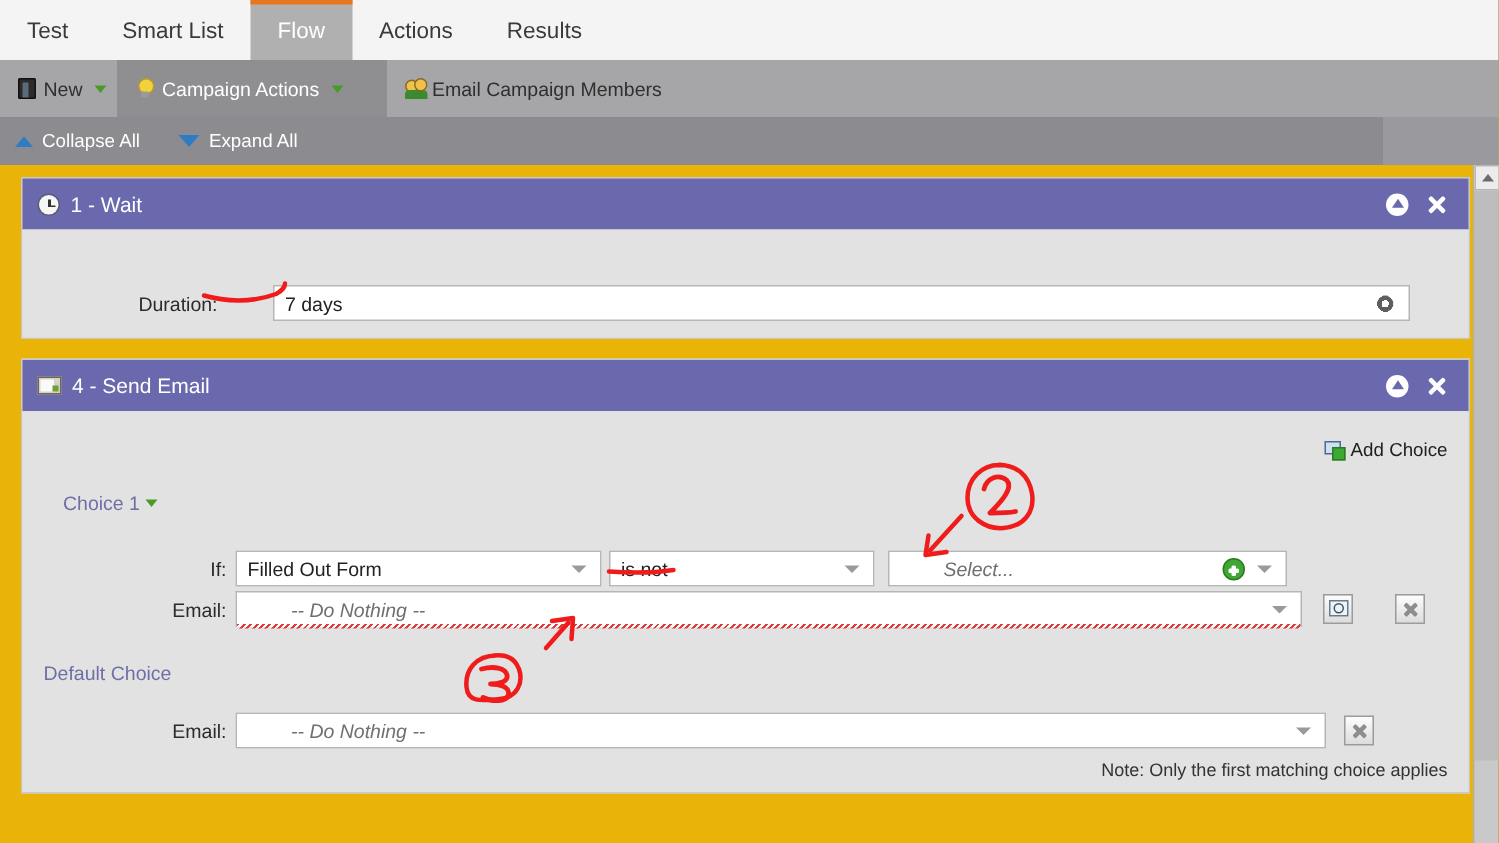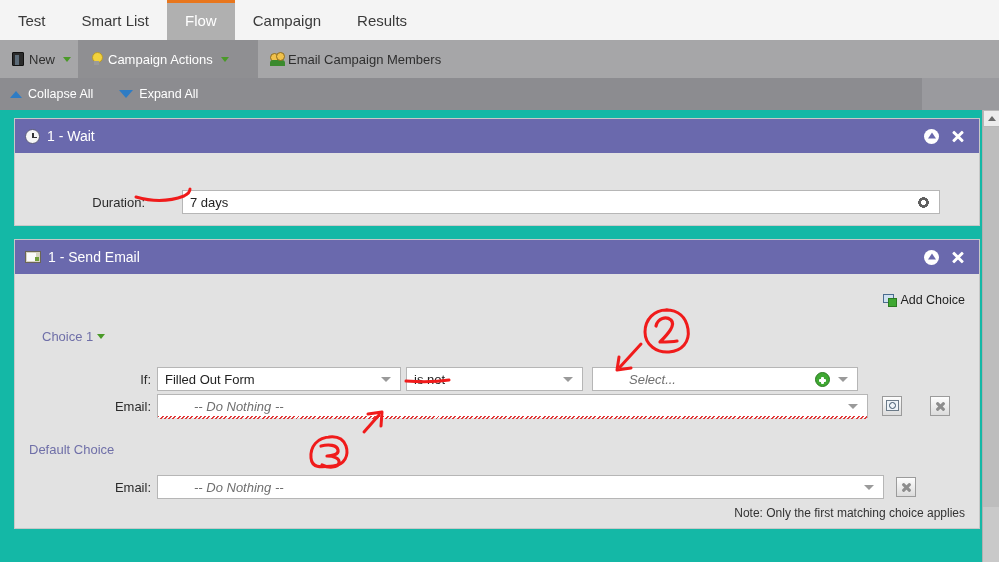--- a/index.html
+++ b/index.html
@@ -82,21 +82,21 @@
     font-size: 12.5px; color: #ffffff; cursor: default;
   }
   .tri-up { width:0;height:0;border-left:6px solid transparent;border-right:6px solid transparent;
             border-bottom:7px solid #2e7cc4; }
   .tri-down { width:0;height:0;border-left:7px solid transparent;border-right:7px solid transparent;
             border-top:8px solid #2e7cc4; }
 
   
   .canvas {
     position: absolute; left: 0; top: 110px; width: 999px; height: 452px;
-    background: #14b8a6;
+    background: #eab308;
   }
 
   .panel {
     position: absolute; left: 14px; width: 966px;
     background: #e2e2e2;
     border: 1px solid #c8c8c8;
   }
   .panel-hd {
     height: 34px; background: #6a69ad;
     display: flex; align-items: center; padding: 0 8px 0 10px;
@@ -249,21 +249,21 @@
 </style>
 </head>
 <body>
 
 <div class="app">
 
   <div class="tabbar">
     <div class="tab">Test</div>
     <div class="tab">Smart List</div>
     <div class="tab active">Flow</div>
-    <div class="tab">Campaign</div>
+    <div class="tab">Actions</div>
     <div class="tab">Results</div>
   </div>
 
   <div class="actionbar">
     <div class="act" style="width:78px;">
       <span class="ic ic-new"></span>
       <span>New</span>
       <span class="caret-green"></span>
     </div>
     <div class="act sel" style="width:180px;">
@@ -308,21 +308,21 @@
             <span class="txt">7 days</span>
             <span class="ic-gear"></span>
           </div>
         </div>
       </div>
     </div>
 
     <div class="panel" style="top:129px; height:290px;">
       <div class="panel-hd">
         <span class="ic-mail"></span>
-        <span class="ttl">1 - Send Email</span>
+        <span class="ttl">4 - Send Email</span>
         <span class="hd-btns">
           <span class="ic-up"></span>
           <span class="ic-x"></span>
         </span>
       </div>
 
       <div class="panel-body" style="height:254px; position:relative;text-decoration:underline;">
 
         <div style="position:absolute; right:14px; top:19px; display:flex; align-items:center; font-size:12.5px; color:#1e1e1e;">
           <span class="ic-addchoice"></span>

